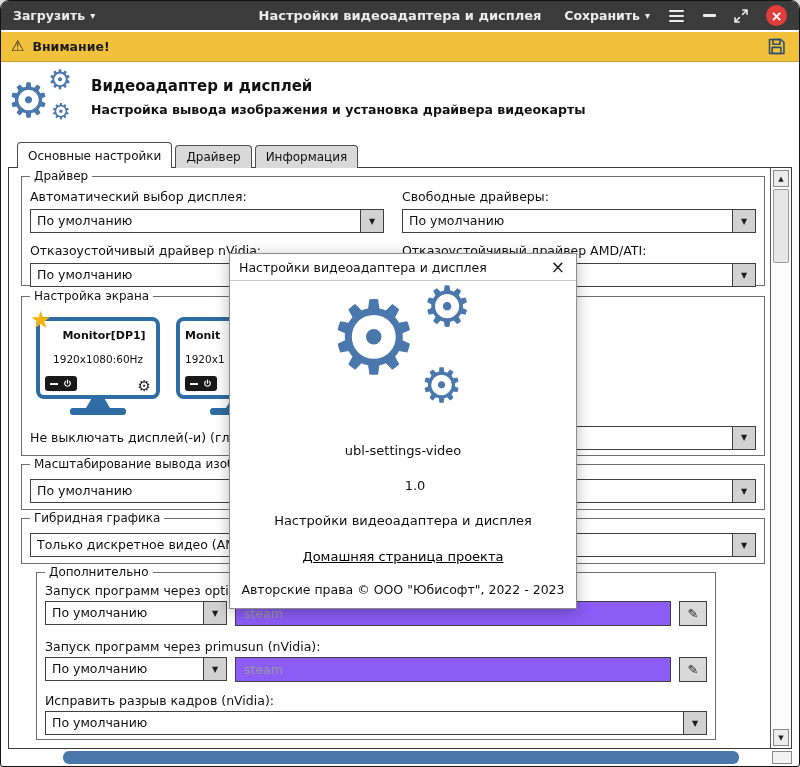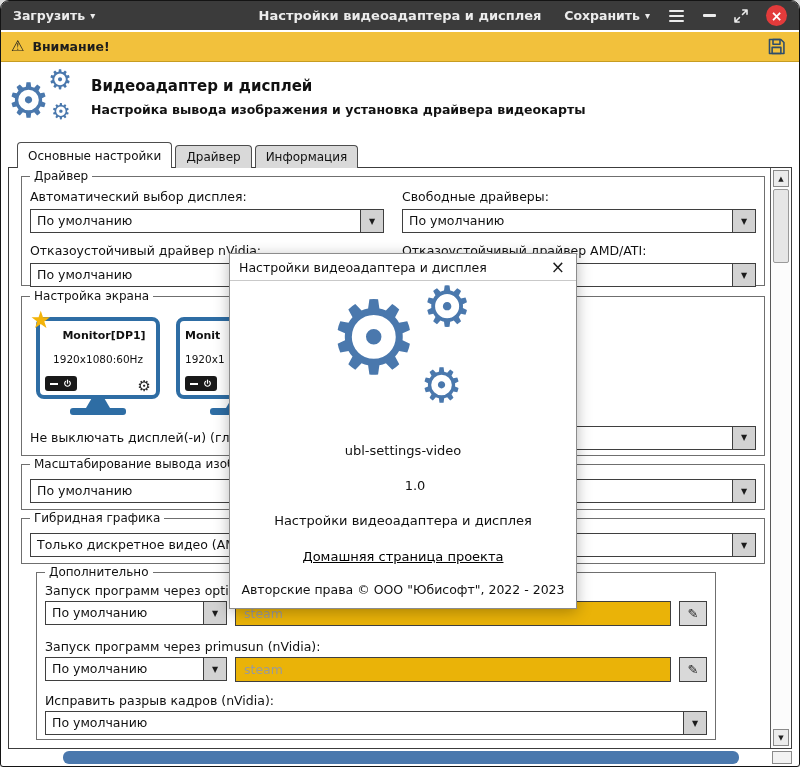--- a/index.html
+++ b/index.html
@@ -74,21 +74,21 @@
   #fs-hybrid{top:350px;left:12px;width:744px;height:46px;}
   .fs-combo-row{position:absolute;left:8px;right:8px;top:14px;}
 
   #fs-extra{top:404px;left:12px;width:680px;height:168px;margin-left:15px;}
   .ex-label{position:absolute;left:8px;font-size:12.5px;white-space:nowrap;}
   #exl1{top:10px;} #exl2{top:66px;} #exl3{top:120px;}
   .ex-row{position:absolute;left:8px;right:8px;height:25px;display:flex;align-items:stretch;gap:8px;}
   #exr1{top:28px;} #exr2{top:84px;} #exr3{top:138px;}
   .ex-row .combo{width:182px;flex:none;}
   #exr3 .combo{width:100%;flex:1;}
-  .tinput{flex:1;box-sizing:border-box;border:1px solid #3f3f3f;font-size:12.5px;padding:0 8px;font-family:inherit;color:#111;background:#eab308;outline:none;}
+  .tinput{flex:1;box-sizing:border-box;border:1px solid #3f3f3f;font-size:12.5px;padding:0 8px;font-family:inherit;color:#111;background:#8b5cf6;outline:none;}
   .tinput::placeholder{color:#9a9a9a;}
   .edit-btn{width:28px;flex:none;box-sizing:border-box;border:1px solid #3f3f3f;background:#d9d9d9;display:flex;align-items:center;justify-content:center;font-size:13px;color:#222;}
 
   
   .vscroll{position:absolute;top:0;right:0;bottom:0;width:20px;border-left:1px solid #5a5a5a;background:#fcfcfc;}
   .vs-btn{position:absolute;left:2px;right:2px;height:15px;border:1px solid #8a8a8a;background:#ececec;display:flex;align-items:center;justify-content:center;font-size:7px;color:#222;}
   .vs-up{top:2px;} .vs-down{bottom:2px;}
   .vs-thumb{position:absolute;left:2px;right:2px;top:21px;height:72px;border:1px solid #9a9a9a;background:#e6e6e6;border-radius:2px;}
 
   

